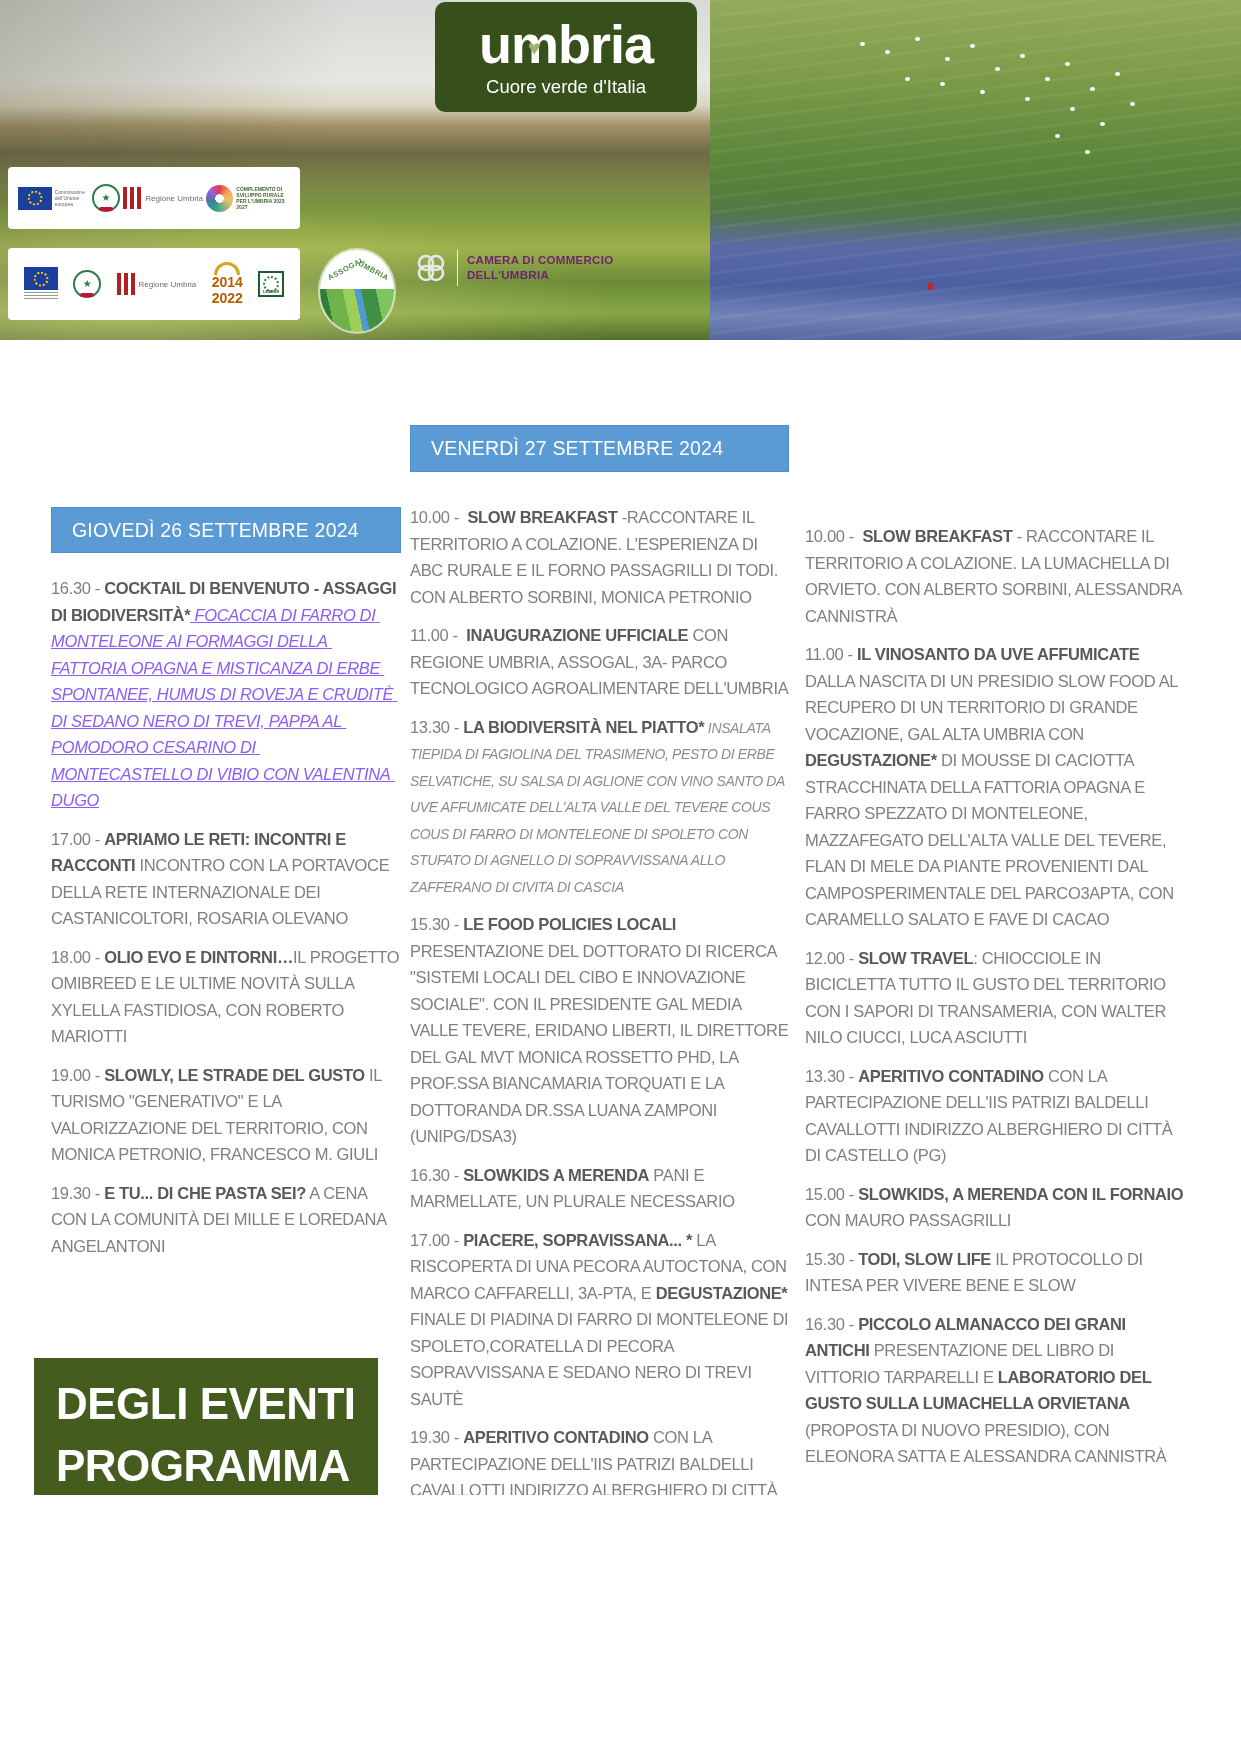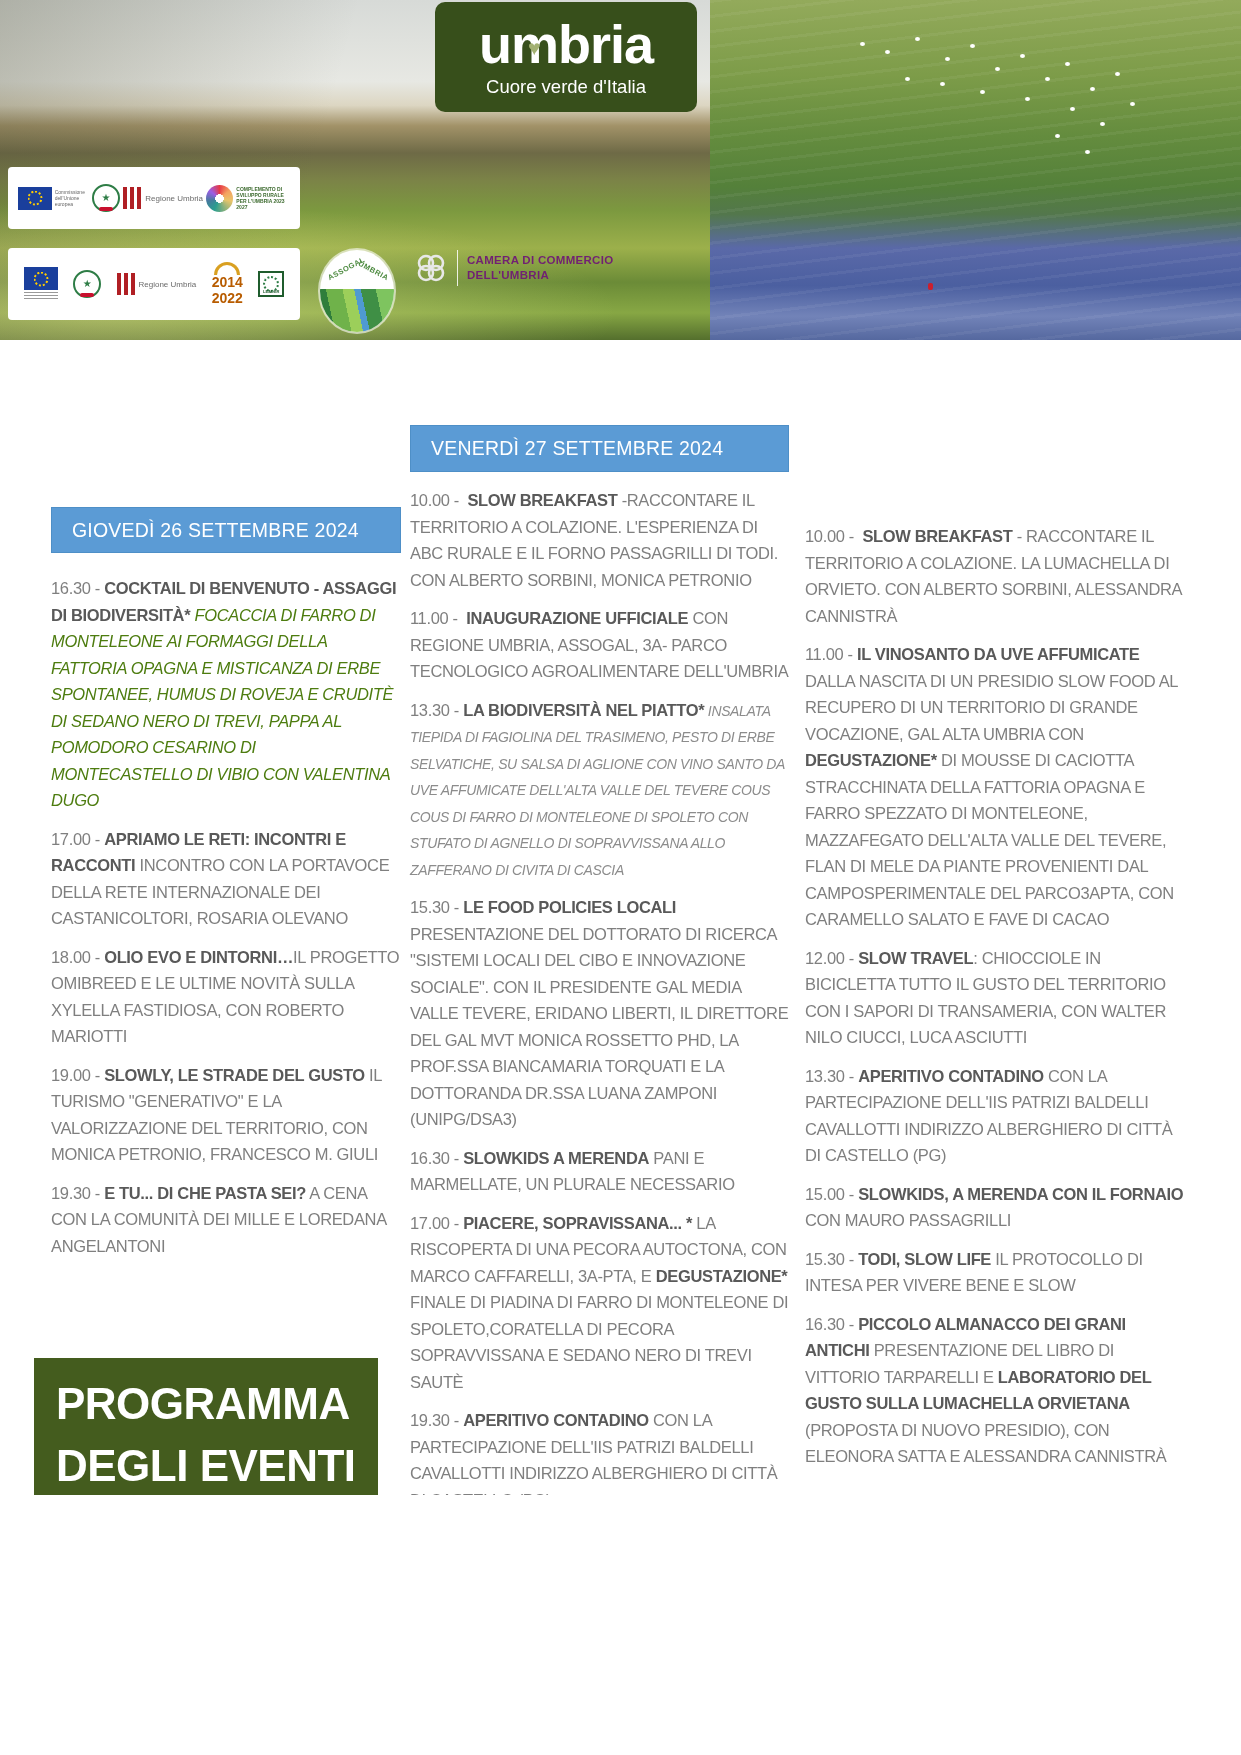--- a/index.html
+++ b/index.html
@@ -117,28 +117,28 @@
   .day-col{position:absolute;}
   #col-gio{left:51px;top:507px;width:350px;}
   #col-ven{left:410px;top:425px;width:379px;}
   #col-sab{left:805px;top:505px;width:386px;}
   .day-header{background:#5b9bd5;border:1px solid #4e8fc7;box-sizing:border-box;color:#fff;
       font-size:19.5px;display:flex;align-items:center;padding-left:20px;letter-spacing:.2px;}
   #col-gio .day-header{height:46px;}
   #col-ven .day-header{height:47px;}
   #col-sab .day-header{height:47px;}
   #col-gio .events{margin-top:22px;}
-  #col-ven .events{margin-top:15px;}
+  #col-ven .events{margin-top:32px;}
   #col-sab .events{margin-top:18px;}
   .events p{margin:0 0 12px 0;font-size:16.5px;line-height:26.5px;letter-spacing:-.35px;
       color:#7f7f7f;white-space:pre-wrap;}
   .r-t{color:#7f7f7f;}
   .r-b{font-weight:700;color:#595959;}
   .r-r{color:#7f7f7f;}
-  .r-i{font-style:italic;color:#4d7c0f;}
+  .r-i{font-style:italic;color:#8b5cf6;text-decoration:underline;}
   .r-is{font-style:italic;color:#8c8c8c;font-size:14px;line-height:23px;}
 
   
   .title-box{position:absolute;left:34px;top:1358px;width:344px;height:154px;background:#445c1e;
       color:#fff;font-weight:700;font-size:44px;line-height:62px;padding:15px 0 0 22px;
       box-sizing:border-box;letter-spacing:-.5px;}
 
   .collage{position:absolute;left:0;width:1241px;}
   #header-collage{top:0;height:340px;}
   #footer-collage{top:1547px;height:208px;}
@@ -253,22 +253,22 @@
         <p><span class="r-t">11.00 - </span><span class="r-b">IL VINOSANTO DA UVE AFFUMICATE</span><span class="r-r"> DALLA NASCITA DI UN PRESIDIO SLOW FOOD AL RECUPERO DI UN TERRITORIO DI GRANDE VOCAZIONE, GAL ALTA UMBRIA CON </span><span class="r-b">DEGUSTAZIONE*</span><span class="r-r"> DI MOUSSE DI CACIOTTA STRACCHINATA DELLA FATTORIA OPAGNA E FARRO SPEZZATO DI MONTELEONE, MAZZAFEGATO DELL'ALTA VALLE DEL TEVERE, FLAN DI MELE DA PIANTE PROVENIENTI DAL CAMPOSPERIMENTALE DEL PARCO3APTA, CON CARAMELLO SALATO E FAVE DI CACAO</span></p>
         <p><span class="r-t">12.00 - </span><span class="r-b">SLOW TRAVEL</span><span class="r-r">: CHIOCCIOLE IN BICICLETTA TUTTO IL GUSTO DEL TERRITORIO CON I SAPORI DI TRANSAMERIA, CON WALTER NILO CIUCCI, LUCA ASCIUTTI</span></p>
         <p><span class="r-t">13.30 - </span><span class="r-b">APERITIVO CONTADINO</span><span class="r-r"> CON LA PARTECIPAZIONE DELL'IIS PATRIZI BALDELLI CAVALLOTTI INDIRIZZO ALBERGHIERO DI CITTÀ DI CASTELLO (PG)</span></p>
         <p><span class="r-t">15.00 - </span><span class="r-b">SLOWKIDS, A MERENDA CON IL FORNAIO</span><span class="r-r"> CON MAURO PASSAGRILLI</span></p>
         <p><span class="r-t">15.30 - </span><span class="r-b">TODI, SLOW LIFE</span><span class="r-r"> IL PROTOCOLLO DI INTESA PER VIVERE BENE E SLOW</span></p>
         <p><span class="r-t">16.30 - </span><span class="r-b">PICCOLO ALMANACCO DEI GRANI ANTICHI</span><span class="r-r"> PRESENTAZIONE DEL LIBRO DI VITTORIO TARPARELLI E </span><span class="r-b">LABORATORIO DEL GUSTO SULLA LUMACHELLA ORVIETANA</span><span class="r-r"> (PROPOSTA DI NUOVO PRESIDIO), CON ELEONORA SATTA E ALESSANDRA CANNISTRÀ</span></p>
       </div>
   </div>
 
   <div class="title-box">
+    <div>DEGLI EVENTI</div>
     <div>PROGRAMMA</div>
-    <div>DEGLI EVENTI</div>
   </div>
 
   <div class="collage" id="footer-collage">
     <div class="pf-left"></div>
     <div class="pf-right"></div>
     <div class="brand-box bottom">
       <div class="u-word">
         <span>umbria</span>
         <i class="u-heart">♥</i>
       </div>

